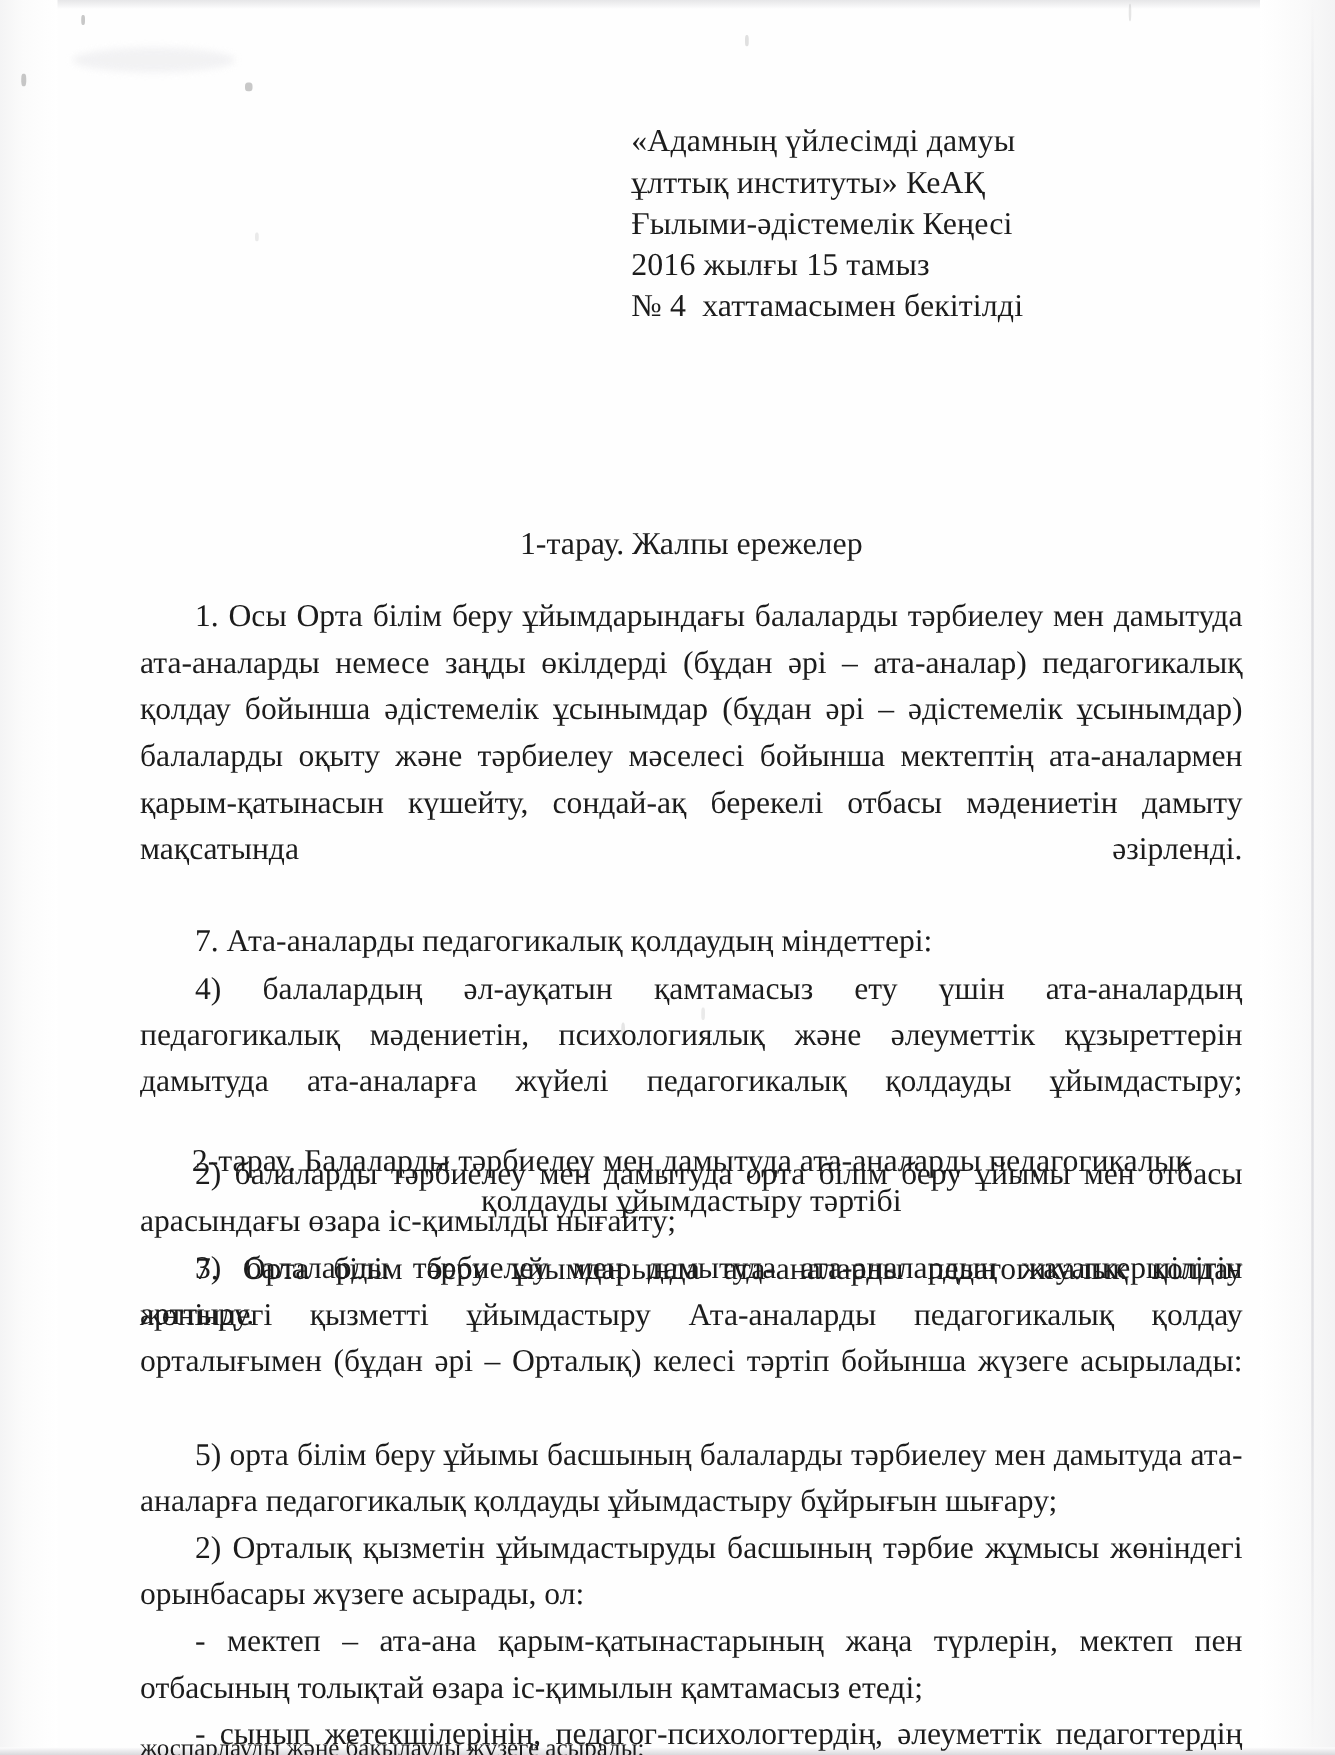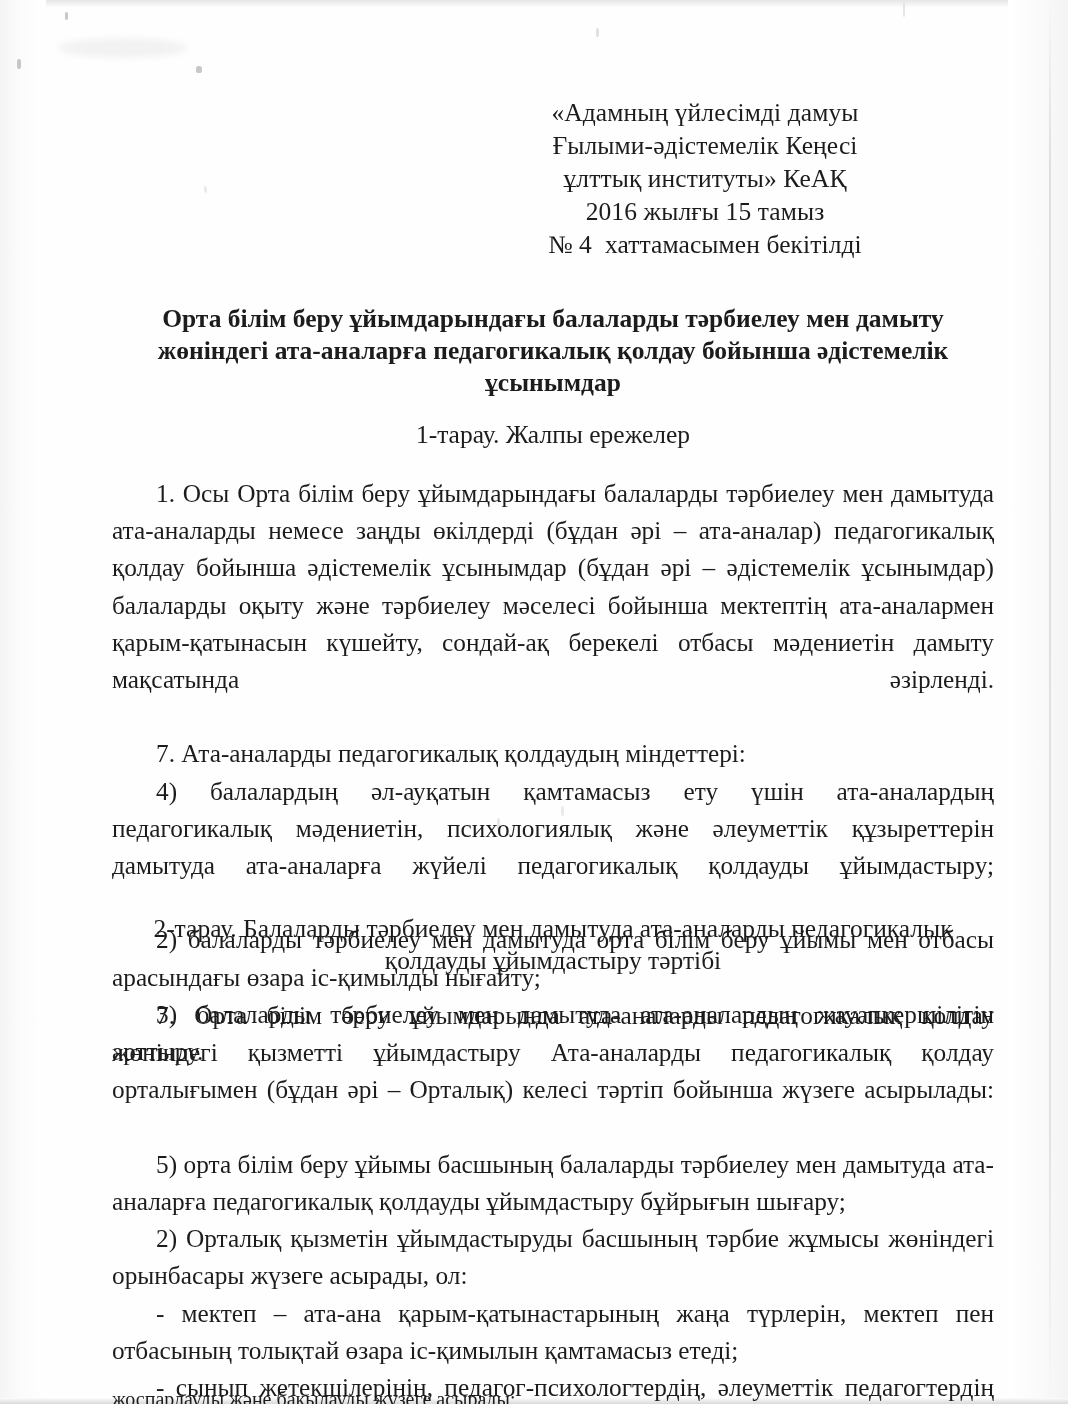--- a/index.html
+++ b/index.html
@@ -66,21 +66,21 @@
   
   .approval {
     position: absolute;
     left: 505px;
     top: 96px;
     width: 400px;
     font-size: 25.5px;
     line-height: 33px;
     letter-spacing: .1px;
   }
-  .approval div { white-space: pre; text-align: center; }
+  .approval div { white-space: pre; }
 
   
   .doc-title {
     position: absolute;
     left: 112px;
     top: 303px;
     width: 882px;
     text-align: center;
     font-weight: bold;
     font-size: 25.5px;
@@ -153,27 +153,26 @@
   <div class="speck" style="left:65px; top:12px; width:3px; height:8px;"></div>
   <div class="speck" style="left:196px; top:66px; width:6px; height:7px;"></div>
   <div class="speck" style="left:596px; top:28px; width:3px; height:9px; opacity:.3;"></div>
   <div class="speck" style="left:903px; top:3px; width:2px; height:14px; opacity:.25;"></div>
   <div class="speck" style="left:497px; top:818px; width:3px; height:12px; opacity:.25;"></div>
   <div class="speck" style="left:561px; top:806px; width:3px; height:10px; opacity:.2;"></div>
   <div class="speck" style="left:204px; top:186px; width:3px; height:7px; opacity:.2;"></div>
 
   <div class="approval">
     <div>«Адамның үйлесімді дамуы</div>
+    <div>ұлттық институты» КеАҚ</div>
     <div>Ғылыми-әдістемелік Кеңесі</div>
-    <div>ұлттық институты» КеАҚ</div>
     <div>2016 жылғы 15 тамыз</div>
     <div>№ 4  хаттамасымен бекітілді</div>
   </div>
 
-  <div class="doc-title">Орта білім беру ұйымдарындағы балаларды тәрбиелеу мен дамыту жөніндегі ата-аналарға педагогикалық қолдау бойынша әдістемелік ұсынымдар</div>
 
   <div class="chapter-heading" id="chapter-1">1-тарау. Жалпы ережелер</div>
 
   <div class="body-block" id="block-1">
     <p class="para just-all">1. Осы Орта білім беру ұйымдарындағы балаларды тәрбиелеу мен дамытуда ата-аналарды немесе заңды өкілдерді (бұдан әрі – ата-аналар) педагогикалық қолдау бойынша әдістемелік ұсынымдар (бұдан әрі – әдістемелік ұсынымдар) балаларды оқыту және тәрбиелеу мәселесі бойынша мектептің ата-аналармен қарым-қатынасын күшейту, сондай-ақ берекелі отбасы мәдениетін дамыту мақсатында  әзірленді.</p>
     <p class="para">7. Ата-аналарды педагогикалық қолдаудың міндеттері:</p>
     <p class="para just-all">4) балалардың әл-ауқатын қамтамасыз ету үшін ата-аналардың педагогикалық мәдениетін, психологиялық және әлеуметтік құзыреттерін дамытуда ата-аналарға жүйелі педагогикалық қолдауды ұйымдастыру;</p>
     <p class="para">2) балаларды тәрбиелеу мен дамытуда орта білім беру ұйымы мен отбасы арасындағы өзара іс-қимылды нығайту;</p>
     <p class="para just-all">3) балаларды тәрбиелеу мен дамытуда ата-аналардың жауапкершілігін арттыру.</p>
   </div>

